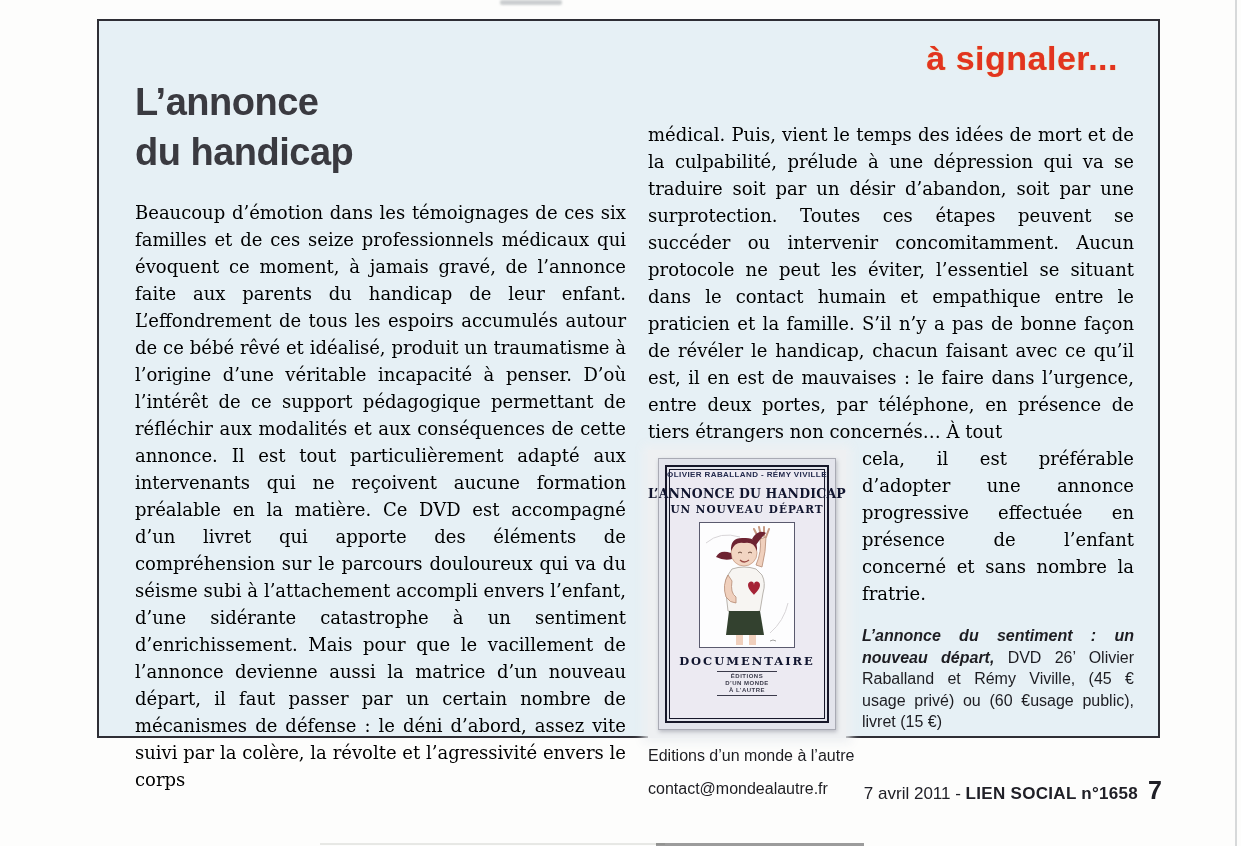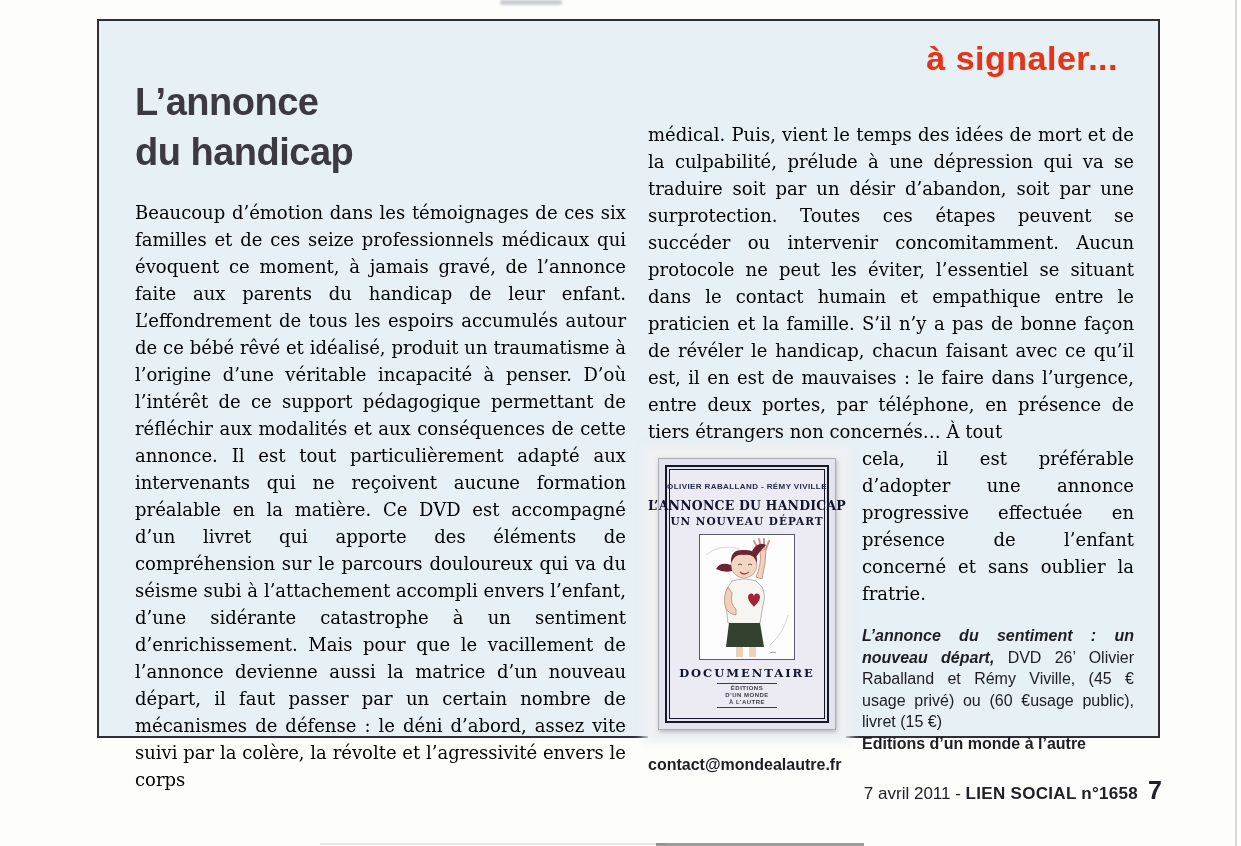--- a/index.html
+++ b/index.html
@@ -81,21 +81,21 @@
   }
   .cover-frame-outer {
     position: absolute; inset: 6px;
     border: 2px solid #17172a;
   }
   .cover-frame-inner {
     position: absolute; inset: 2px;
     border: 1px solid #17172a;
     background: #eceaf2;
     display: flex; flex-direction: column; align-items: center;
-    padding-top: 12px;
+    padding-top: 0;
   }
   .cover-authors {
     font-size: 8px; font-weight: bold; letter-spacing: .4px;
     color: #232a4d; text-transform: uppercase; white-space: nowrap;
   }
   .cover-title {
     margin-top: 7px;
     font-family: "DejaVu Serif", serif;
     font-size: 12.5px; font-weight: bold; letter-spacing: .2px;
     color: #10142e; text-transform: uppercase; white-space: nowrap;
@@ -129,21 +129,21 @@
     letter-spacing: .5px; color: #3a3a4a; text-transform: uppercase;
   }
 
   
   .caption {
     margin-top: 18px;
     font-size: 16px; line-height: 21.5px; color: #1d1d22;
   }
   .caption-main { text-align: justify; }
   .caption-lead { font-weight: bold; font-style: italic; }
-  .caption-line { margin-top: 0; font-weight: bold; }
+  .caption-line { margin-top: 12px; }
 
   
   .footer {
     position: absolute; right: 79px; top: 776px;
     display: flex; align-items: baseline;
     color: #202027;
   }
   .footer-date { font-size: 17px; white-space: pre; }
   .footer-magazine { font-size: 17px; font-weight: bold; letter-spacing: .3px; }
   .footer-pagenum { font-size: 25px; font-weight: bold; margin-left: 10px; }
@@ -218,21 +218,21 @@
             <div class="cover-logo">
               <div>Éditions</div>
               <div>d’un monde</div>
               <div>à l’autre</div>
             </div>
           </div>
         </div>
       </div>
     </div>
 
-    <p class="body-text">cela, il est préférable d’adopter une annonce progressive effectuée en présence de l’enfant concerné et sans oublier la fratrie.</p>
+    <p class="body-text">cela, il est préférable d’adopter une annonce progressive effectuée en présence de l’enfant concerné et sans nombre la fratrie.</p>
 
     <div class="caption">
       <p class="caption-main">
         <span class="caption-lead">L’annonce du sentiment : un nouveau départ,</span><span> DVD 26’ Olivier Raballand et Rémy Viville, (45 € usage privé) ou (60 €usage public), livret (15 €)</span>
       </p>
       <div class="caption-line">Editions d’un monde à l’autre</div>
       <div class="caption-line">contact@mondealautre.fr</div>
     </div>
   </div>
 

